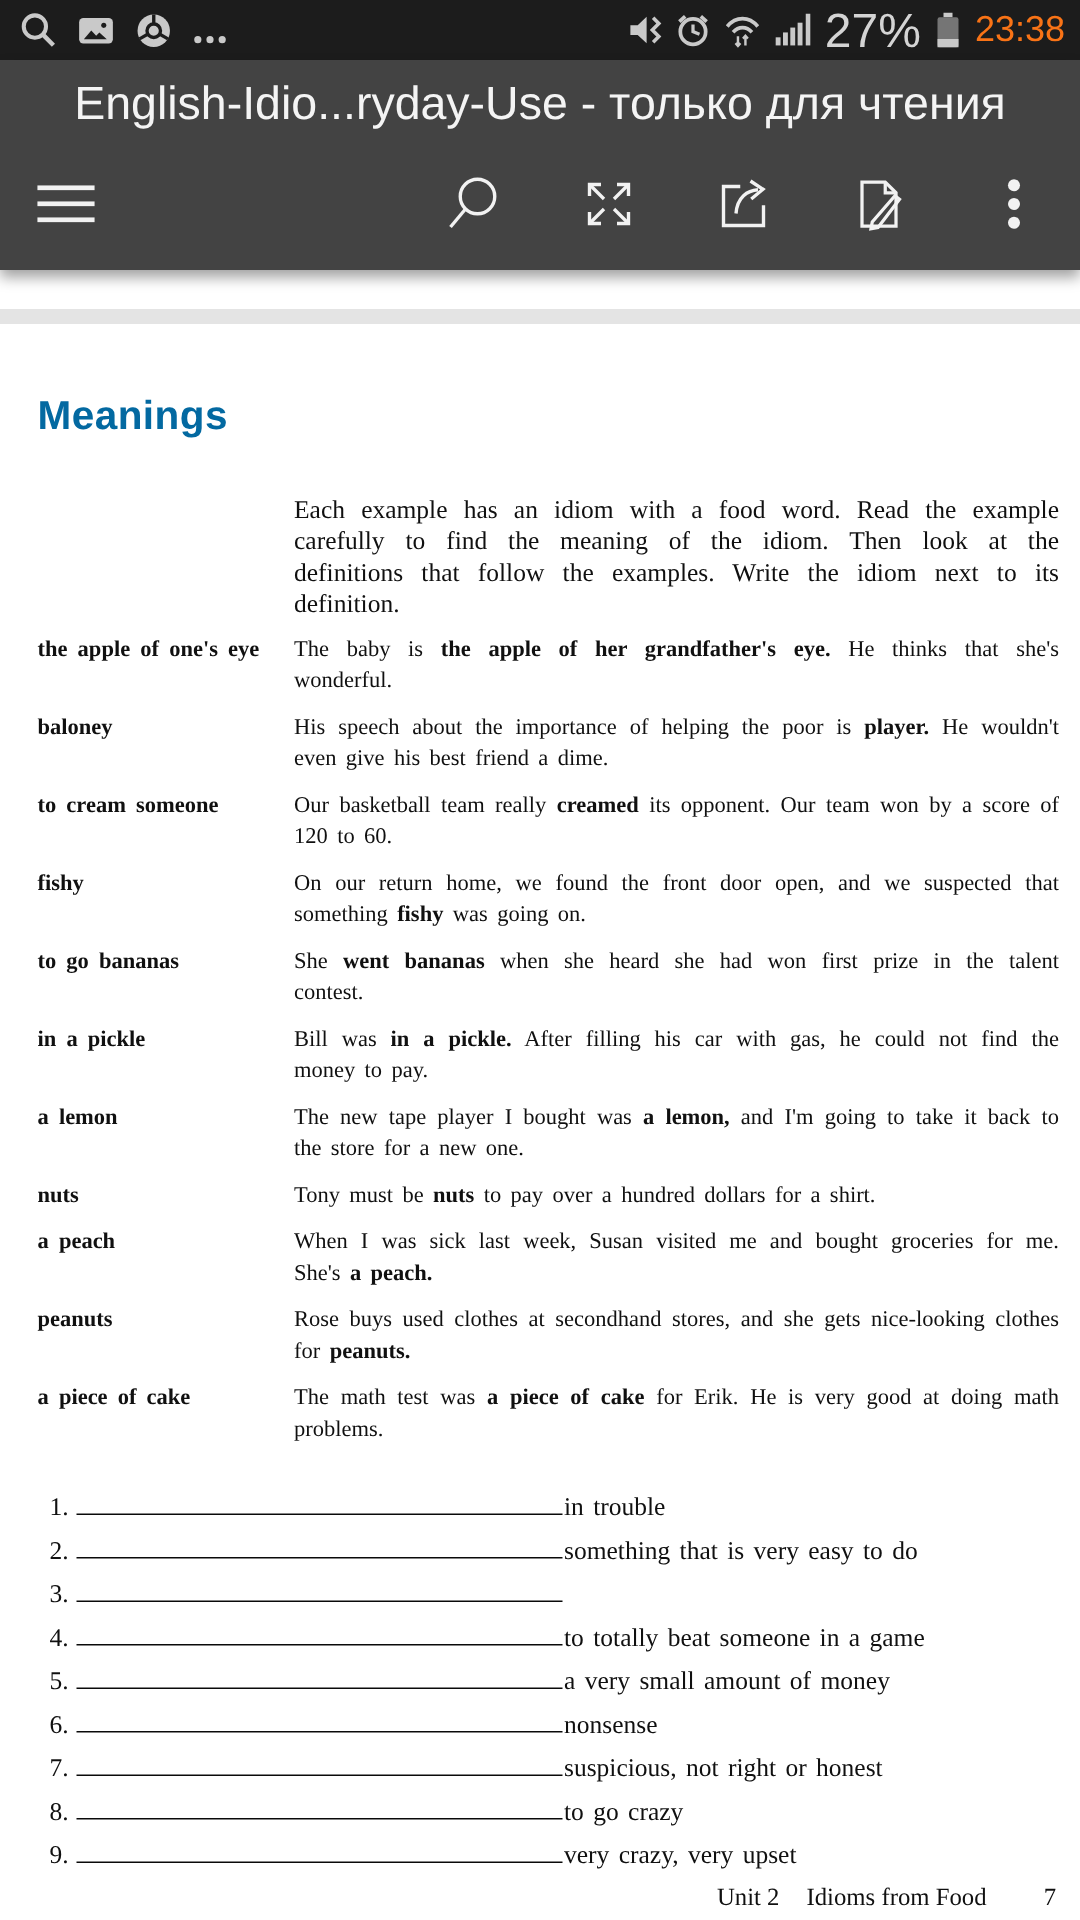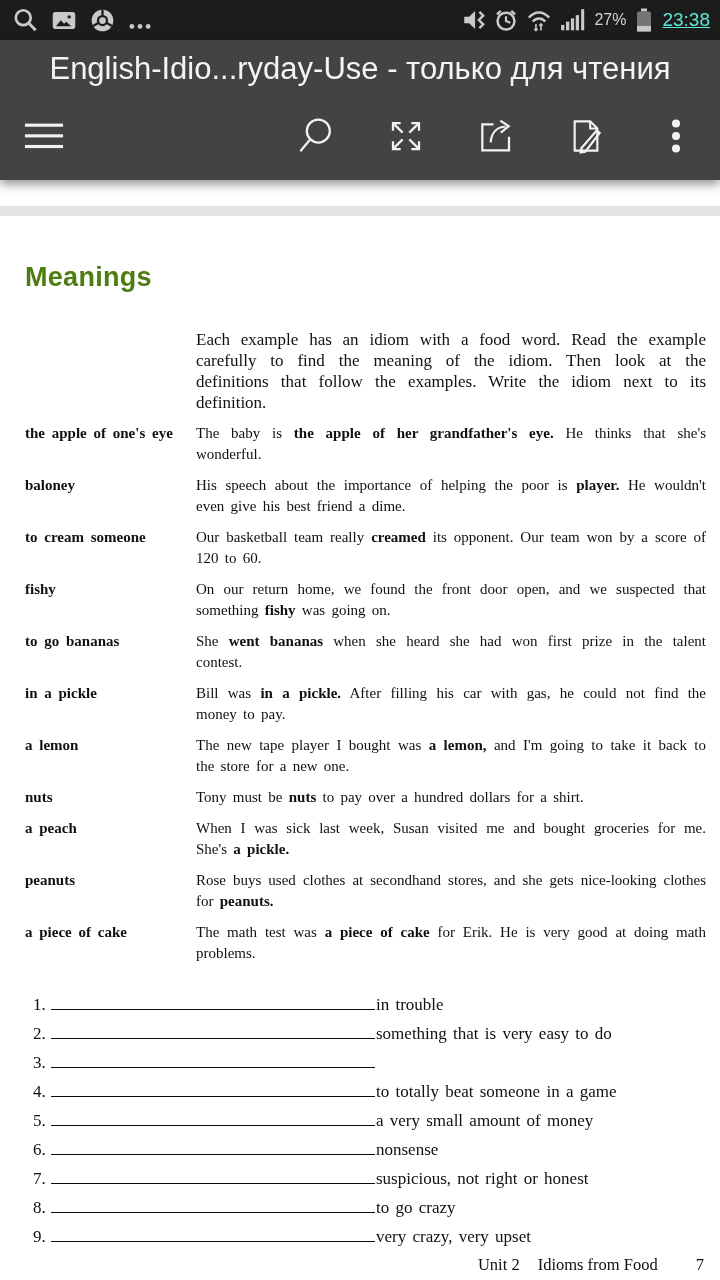--- a/index.html
+++ b/index.html
@@ -10,22 +10,22 @@
     font-family:"Liberation Sans", sans-serif;
   }
 
   
   .status-bar {
     height:40px; background:#1c1c1c; display:flex; align-items:center;
     padding:0 10px 0 12px; color:#cdcdcd;
   }
   .sb-left { display:flex; align-items:center; gap:11px; }
   .sb-right { margin-left:auto; display:flex; align-items:center; gap:6px; }
-  .sb-pct { font-size:16px; color:#d4d4d4; margin:10px 2px; }
-  .sb-time { font-size:19px; color:#5eead4; margin-left:2px;text-decoration:underline; }
+  .sb-pct { font-size:32px; color:#d4d4d4; margin:10px 2px; }
+  .sb-time { font-size:24px; color:#f97316; margin-left:2px; }
   .sb-icon { display:block; }
 
   
   .app-bar {
     height:140px; background:#434343; position:relative;
     box-shadow:0 5px 9px rgba(0,0,0,.38);
   }
   .doc-title {
     height:58px; display:flex; align-items:center; justify-content:center;
     color:#f4f4f4; font-size:31px; white-space:nowrap;
@@ -33,21 +33,21 @@
   .toolbar { height:82px; display:flex; align-items:center; padding:0 24px 6px 24px; }
   .tb-btn { width:40px; height:40px; display:flex; align-items:center; justify-content:center; cursor:pointer; }
   .tb-group { margin-left:auto; display:flex; align-items:center; gap:50px; }
 
   
   .content { background:#fff; }
   .page-sep { height:10px; background:#e4e4e4; margin-top:26px; }
   .page { padding:0 14px 0 25px; color:#101010; }
 
   .heading {
-    margin:46px 0 0 0; font-size:27px; font-weight:700; color:#4d7c0f;
+    margin:46px 0 0 0; font-size:27px; font-weight:700; color:#0369a1;
     font-family:"Liberation Sans", sans-serif; letter-spacing:.3px;
   }
   .doc-serif { font-family:"Liberation Serif","DejaVu Serif",serif; }
 
   .intro {
     margin:36px 0 0 171px; font-size:17px; line-height:21px;
     text-align:justify; word-spacing:2.5px;
   }
 
   .entries { margin-top:10px; font-size:15px; }
@@ -233,21 +233,21 @@
           <div class="entry">
             <div class="term">a lemon</div>
             <div class="example"><span>The new tape player I bought was </span><b>a lemon,</b><span> and I'm going to take it back to the store for a new one.</span></div>
           </div>
           <div class="entry">
             <div class="term">nuts</div>
             <div class="example"><span>Tony must be </span><b>nuts</b><span> to pay over a hundred dollars for a shirt.</span></div>
           </div>
           <div class="entry">
             <div class="term">a peach</div>
-            <div class="example"><span>When I was sick last week, Susan visited me and bought groceries for me. She's </span><b>a pickle.</b></div>
+            <div class="example"><span>When I was sick last week, Susan visited me and bought groceries for me. She's </span><b>a peach.</b></div>
           </div>
           <div class="entry">
             <div class="term">peanuts</div>
             <div class="example"><span>Rose buys used clothes at secondhand stores, and she gets nice-looking clothes for </span><b>peanuts.</b></div>
           </div>
           <div class="entry">
             <div class="term">a piece of cake</div>
             <div class="example"><span>The math test was </span><b>a piece of cake</b><span> for Erik. He is very good at doing math problems.</span></div>
           </div>
         </div>

